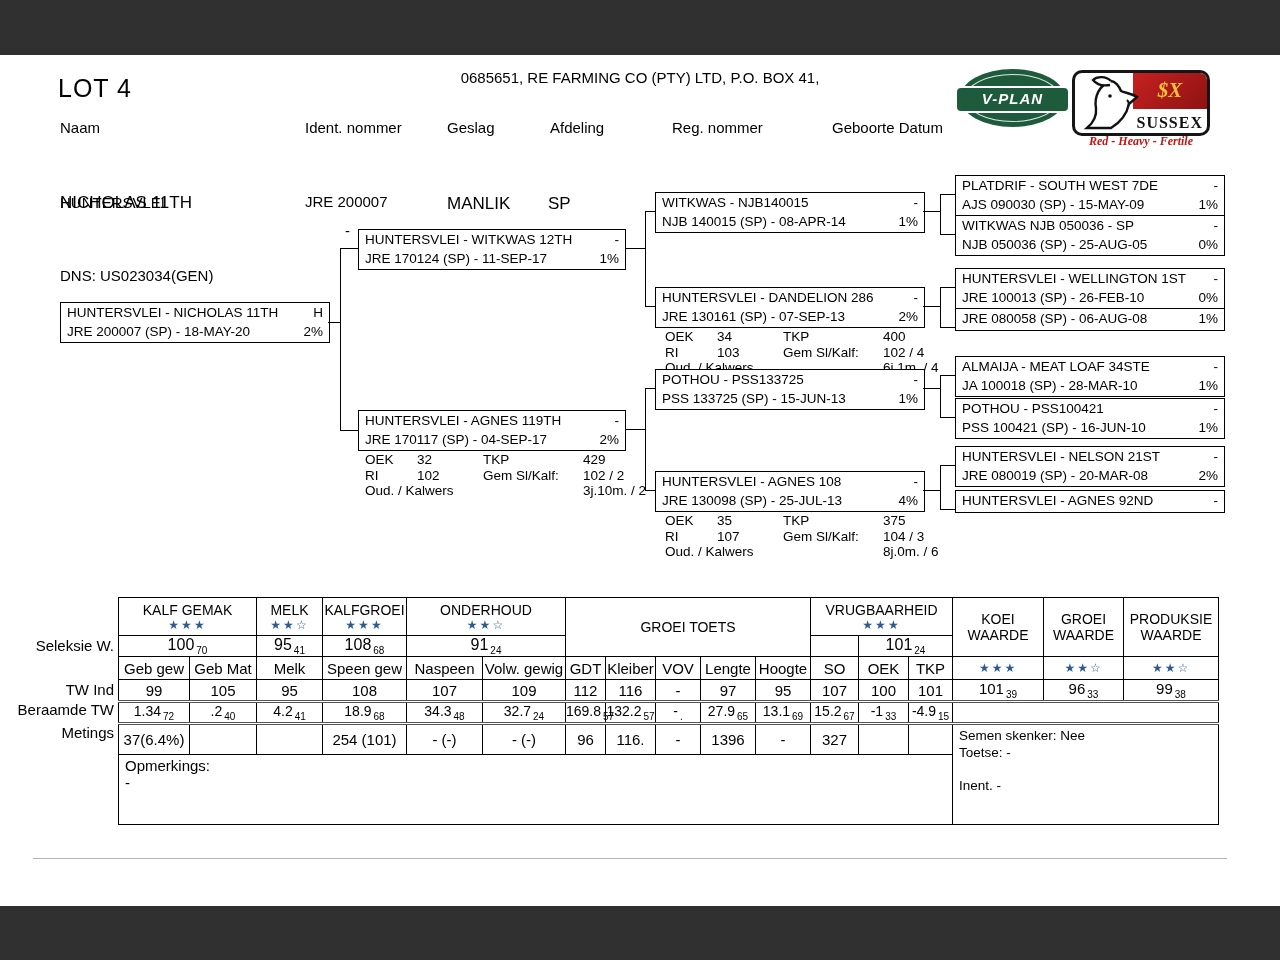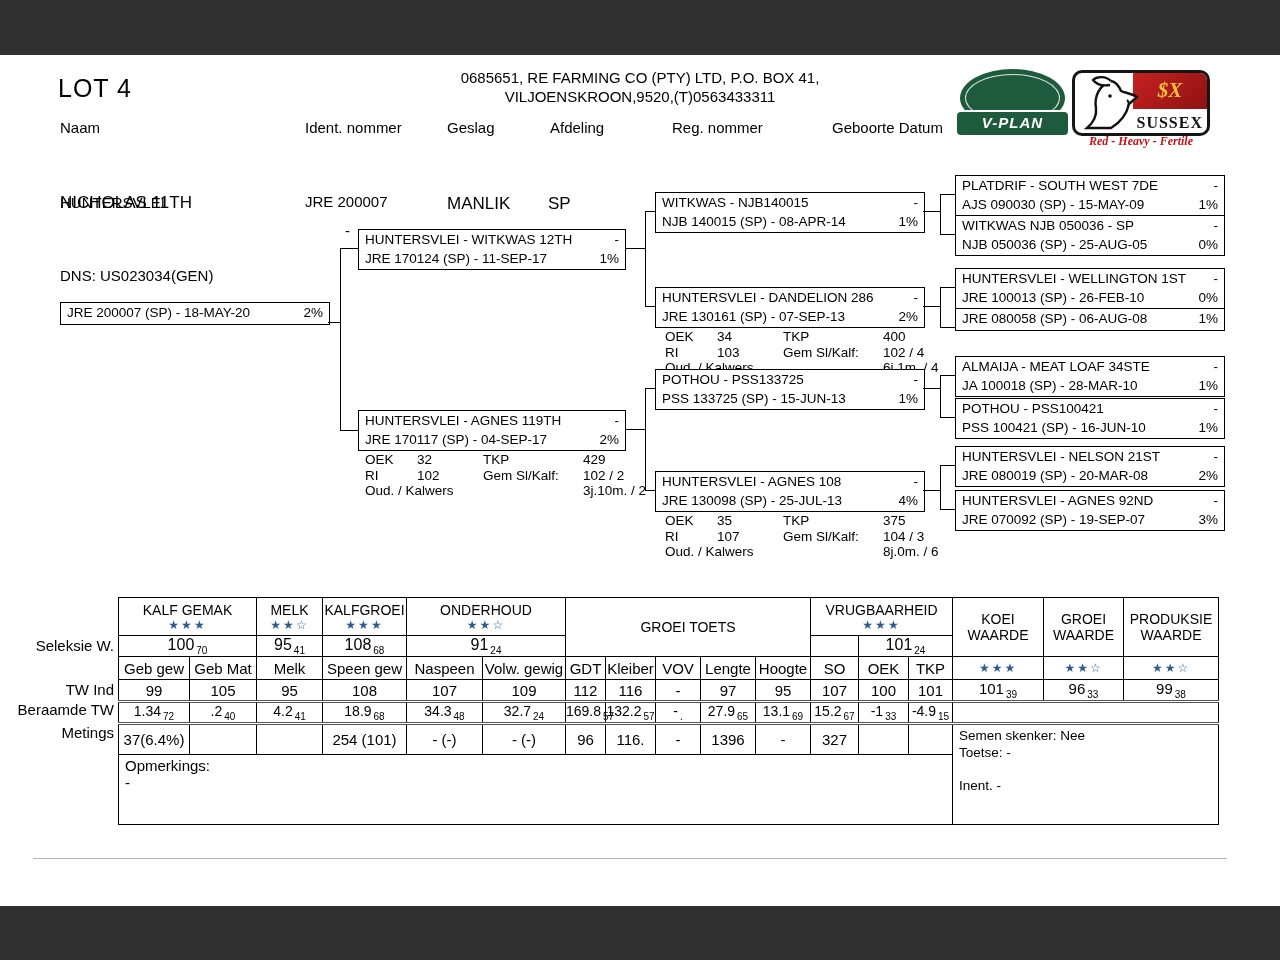--- a/index.html
+++ b/index.html
@@ -18,21 +18,21 @@
   
   .pbox{position:absolute;border:1px solid #000;background:#fff;font-size:13.5px;line-height:18.5px;padding:1px 0;white-space:nowrap;}
   .prow{display:flex;justify-content:space-between;padding:0 6px;}
   .pflag{margin-left:8px;}
   .pstats{position:absolute;display:grid;grid-template-columns:52px 66px 100px auto;font-size:13.5px;line-height:15.5px;white-space:nowrap;}
   .hline{position:absolute;height:1px;background:#000;}
   .vline{position:absolute;width:1px;background:#000;}
   
   .vplan{position:absolute;width:105px;height:58px;background:#1e5b3c;border-radius:50%;}
   .vplan .ring{position:absolute;inset:5px;border:1px solid rgba(255,255,255,.85);border-radius:50%;}
-  .vplan .band{position:absolute;left:-5px;right:-5px;top:17px;height:23px;background:#1e5b3c;border:2px solid #fff;border-radius:6px;color:#fff;font-weight:bold;font-style:italic;font-size:15px;text-align:center;line-height:22px;letter-spacing:1px;margin-top:24px;}
+  .vplan .band{position:absolute;left:-5px;right:-5px;top:17px;height:23px;background:#1e5b3c;border:2px solid #fff;border-radius:6px;color:#fff;font-weight:bold;font-style:italic;font-size:15px;text-align:center;line-height:22px;letter-spacing:1px;}
   .sussex{position:absolute;width:138px;height:82px;}
   .sussex .box{position:absolute;left:0;top:0;width:132px;height:60px;border:3px solid #151515;border-radius:10px;background:#fff;overflow:hidden;}
   .sussex .red{position:absolute;right:0;top:0;width:74px;height:36px;background:linear-gradient(135deg,#c62121,#8f1212);color:#f4c23a;font-family:"Liberation Serif",serif;font-style:italic;font-weight:bold;font-size:21px;text-align:center;line-height:34px;}
   .sussex .word{position:absolute;right:4px;bottom:1px;font-family:"Liberation Serif",serif;font-weight:bold;font-size:16px;letter-spacing:1px;color:#111;}
   .sussex .tag{position:absolute;left:0;top:64px;width:138px;text-align:center;color:#c41414;font-family:"Liberation Serif",serif;font-weight:bold;font-style:italic;font-size:12px;}
   .bull{position:absolute;left:2px;top:2px;}
   
   .dtable{position:absolute;left:118px;top:597px;border-collapse:collapse;table-layout:fixed;width:1100px;text-align:center;font-size:15px;}
   .dtable td{border:1px solid #000;padding:0;}
   .grp{font-size:14px;line-height:16px;padding-top:1px;}
@@ -49,21 +49,20 @@
 </head>
 <body>
 
 <div class="page">
   <div class="bar top"></div>
   <div class="bar bottom"></div>
 
   <div class="abs lot" style="left:58px;top:74px;">LOT 4</div>
   <div class="abs farm" style="left:330px;top:68px;">
     <div>0685651,  RE FARMING CO (PTY) LTD, P.O. BOX 41,</div>
-    <div>VILJOENSKROON,9520,(T)0563433311</div>
   </div>
 
   <div class="abs flabel" style="left:60px;top:119px;">Naam</div>
   <div class="abs flabel" style="left:305px;top:119px;">Ident. nommer</div>
   <div class="abs flabel" style="left:447px;top:119px;">Geslag</div>
   <div class="abs flabel" style="left:550px;top:119px;">Afdeling</div>
   <div class="abs flabel" style="left:672px;top:119px;">Reg. nommer</div>
   <div class="abs flabel" style="left:832px;top:119px;">Geboorte Datum</div>
 
   <div class="abs fvalue" style="left:60px;top:154px;">HUNTERSVLEI</div>
@@ -90,20 +89,24 @@
         <circle cx="33" cy="21" r="1.8" fill="#111"></circle>
         <path d="M50 25 q3 3 1 6" fill="none" stroke="#111" stroke-width="2"></path>
       </svg>
       <div class="word">SUSSEX</div>
     </div>
     <div class="tag">Red - Heavy - Fertile</div>
   </div>
 
   <div class="pbox" style="left:60px;top:302px;width:268px;">
     <div class="prow">
+        <span>HUNTERSVLEI -  NICHOLAS 11TH</span>
+        <span class="pflag">H</span>
+      </div>
+    <div class="prow">
         <span>JRE 200007 (SP) - 18-MAY-20</span>
         <span class="pflag">2%</span>
       </div>
   </div>
 
   <div class="pbox" style="left:358px;top:229px;width:266px;">
     <div class="prow">
         <span>HUNTERSVLEI -  WITKWAS 12TH</span>
         <span class="pflag">-</span>
       </div>
@@ -273,24 +276,20 @@
       </div>
     <div class="prow">
         <span>JRE 080019 (SP) - 20-MAR-08</span>
         <span class="pflag">2%</span>
       </div>
   </div>
   <div class="pbox" style="left:955px;top:490px;width:268px;">
     <div class="prow">
         <span>HUNTERSVLEI -  AGNES 92ND</span>
         <span class="pflag">-</span>
-      </div>
-    <div class="prow">
-        <span>JRE 070092 (SP) - 19-SEP-07</span>
-        <span class="pflag">3%</span>
       </div>
   </div>
 
   <div class="hline" style="left:328px;top:322px;width:13px;"></div>
   <div class="vline" style="left:340px;top:248px;height:183px;"></div>
   <div class="hline" style="left:340px;top:248px;width:18px;"></div>
   <div class="hline" style="left:340px;top:430px;width:18px;"></div>
 
   <div class="hline" style="left:625px;top:248px;width:20px;"></div>
   <div class="vline" style="left:645px;top:211px;height:96px;"></div>

